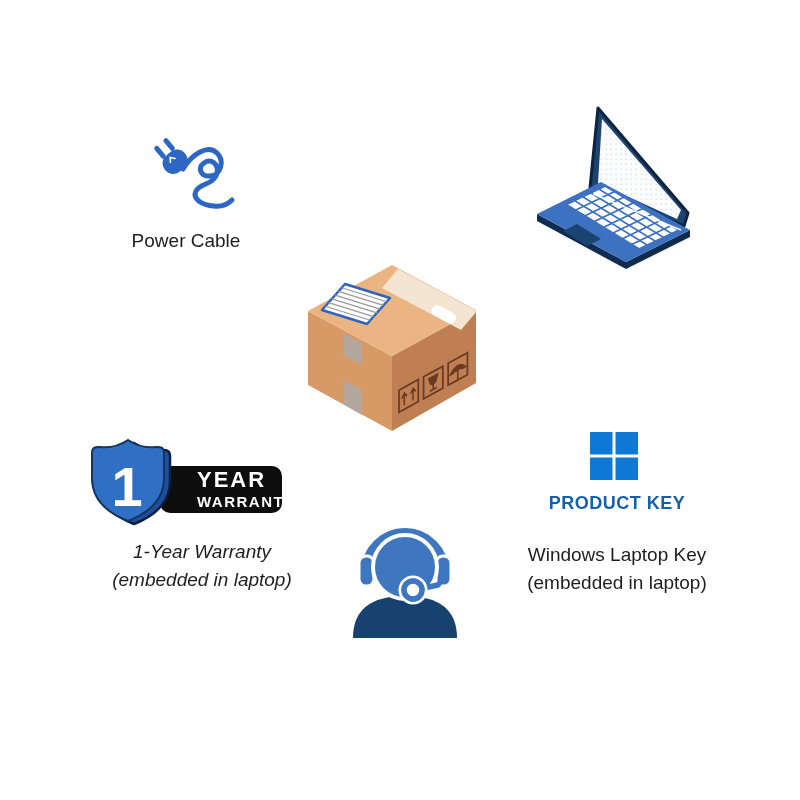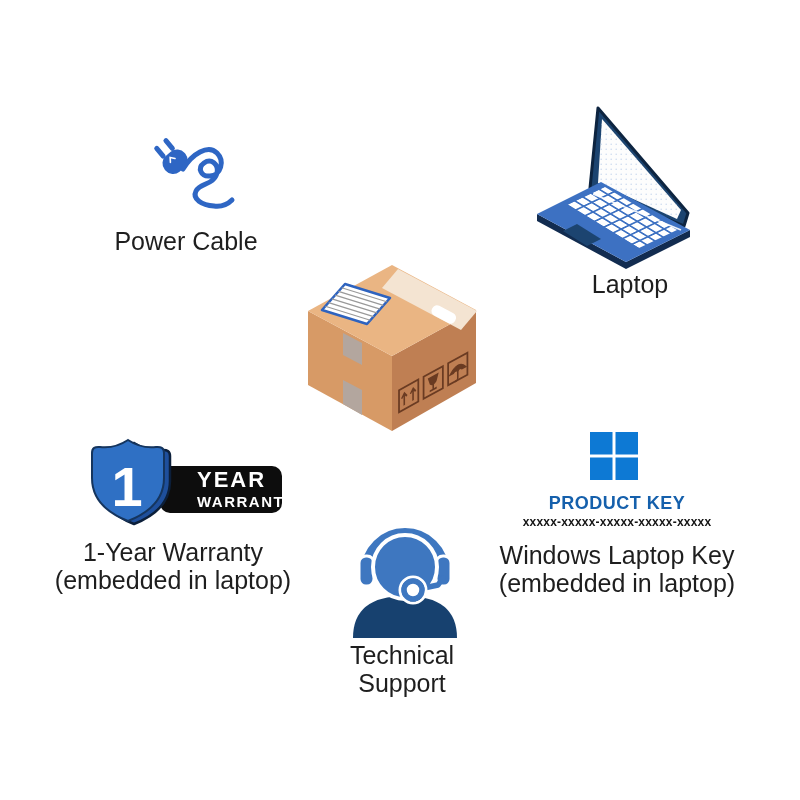--- a/index.html
+++ b/index.html
@@ -1,19 +1,19 @@
 <!DOCTYPE html>
 <html><head>
 <meta charset="utf-8">
 <style>
   html,body{margin:0;padding:0;background:#ffffff;}
   .canvas{position:relative;width:800px;height:800px;background:#ffffff;overflow:hidden;
           font-family:"Liberation Sans","DejaVu Sans",sans-serif;color:#1e1e1e;}
   .abs{position:absolute;}
-  .caption{position:absolute;text-align:center;font-size:25px;line-height:28px;color:#1e1e1e;}
+  .caption{position:absolute;text-align:center;font-size:19px;line-height:28px;color:#1e1e1e;}
   .title{position:absolute;text-align:center;font-size:25px;font-weight:bold;color:#121212;}
   .pk-heading{position:absolute;text-align:center;font-size:18px;font-weight:bold;color:#1560ac;letter-spacing:.5px;}
   .pk-mask{position:absolute;text-align:center;font-size:12px;font-weight:bold;color:#141414;letter-spacing:.2px;}
   svg{display:block;}
 </style>
 </head>
 <body>
 
 <div class="canvas">
 
@@ -51,21 +51,20 @@
 
     <path d="M2 116 L2 123 L91 171 L155 139 L155 132 L91 164 Z" fill="#122c50"></path>
 
     <polygon points="2,116 66,84 155,132 91,164" fill="#3d71c2"></polygon>
     <path d="M58 96 L146 132" stroke="#ffffff" stroke-width="1.5" opacity="0.9"></path>
 
     <polygon points="70,89 142,132 104,150 32,107" fill="url(#keys)"></polygon>
 
     <polygon points="42,126 66,141 52,148 28,133" fill="#1c4470"></polygon>
   </svg>
-  <div class="caption" style="left:530px;top:270px;width:200px;">Laptop</div>
 
   <svg class="abs" style="left:300px;top:258px;" width="190" height="180" viewBox="0 0 190 180">
 
     <polygon points="8,53 92,98 92,173 8,127" fill="#d79a66"></polygon>
     <polygon points="176,52 92,98 92,173 176,125" fill="#bf7f53"></polygon>
     <polygon points="92,7 176,52 92,98 8,53" fill="#eab583"></polygon>
 
     <polygon points="98,11 177,53 161,72 82,30" fill="#f4e4d2"></polygon>
     <rect x="131" y="51" width="26" height="11" rx="5" fill="#ffffff" transform="rotate(28 144 56)"></rect>
 
@@ -94,46 +93,41 @@
   </svg>
 
   <svg class="abs" style="left:84px;top:434px;" width="205" height="92" viewBox="0 0 205 92">
     <rect x="76" y="32" width="122" height="47" rx="10" fill="#0d0d0d"></rect>
     <text x="113" y="53" font-size="22" font-weight="bold" fill="#ffffff" letter-spacing="2">YEAR</text>
     <text x="113" y="72.5" font-size="15" font-weight="bold" fill="#ffffff" letter-spacing="1.5">WARRANTY</text>
     <path d="M44 6 C53 12 63 14 72 13 C77 12.5 80 14 80 19 L80 44 C80 64 67 78 44 87 C21 78 8 64 8 44 L8 19 C8 14 11 12.5 16 13 C25 14 35 12 44 6 Z" transform="translate(6,3)" fill="#1e4f9c" stroke="#0c1f3a" stroke-width="2.5"></path>
     <path d="M44 6 C53 12 63 14 72 13 C77 12.5 80 14 80 19 L80 44 C80 64 67 78 44 87 C21 78 8 64 8 44 L8 19 C8 14 11 12.5 16 13 C25 14 35 12 44 6 Z" fill="#2f70c4" stroke="#15355e" stroke-width="2"></path>
     <text x="43" y="72" font-size="56" font-weight="bold" fill="#ffffff" text-anchor="middle">1</text>
   </svg>
-  <div class="caption" style="left:23px;top:538px;width:300px;">
+  <div class="caption" style="left:52px;top:538px;width:300px;font-style:italic;">
     <span style="display:block">1-Year Warranty</span>
     <span style="display:block">(embedded in laptop)</span>
   </div>
 
   <svg class="abs" style="left:590px;top:432px;" width="48" height="48" viewBox="0 0 48 48">
     <rect x="0" y="0" width="22.5" height="22.5" fill="#0d79d4"></rect>
     <rect x="25.5" y="0" width="22.5" height="22.5" fill="#0d79d4"></rect>
     <rect x="0" y="25.5" width="22.5" height="22.5" fill="#0d79d4"></rect>
     <rect x="25.5" y="25.5" width="22.5" height="22.5" fill="#0d79d4"></rect>
   </svg>
   <div class="pk-heading" style="left:467px;top:493px;width:300px;">PRODUCT KEY</div>
-  <div class="pk-mask" style="left:467px;top:515px;width:300px;">xxxxx-xxxxx-xxxxx-xxxxx-xxxxx</div>
   <div class="caption" style="left:467px;top:541px;width:300px;">
     <span style="display:block">Windows Laptop Key</span>
     <span style="display:block">(embedded in laptop)</span>
   </div>
 
   <svg class="abs" style="left:345px;top:512px;" width="120" height="128" viewBox="0 0 120 128">
     <path d="M8 126 Q8 84 60 84 Q112 84 112 126 Z" fill="#17416f"></path>
     <path d="M21 60 A39 39 0 1 1 99 60" stroke="#3e77c0" stroke-width="10" fill="none" stroke-linecap="round"></path>
     <rect x="14" y="44" width="15" height="30" rx="7" fill="#3e77c0" stroke="#ffffff" stroke-width="3"></rect>
     <rect x="91" y="44" width="15" height="30" rx="7" fill="#3e77c0" stroke="#ffffff" stroke-width="3"></rect>
     <circle cx="60" cy="55" r="32" fill="#3e77c0" stroke="#ffffff" stroke-width="4"></circle>
     <path d="M74 77 L93 73 L98 66" stroke="#3e77c0" stroke-width="5.5" fill="none" stroke-linecap="round" stroke-linejoin="round"></path>
     <circle cx="68" cy="78" r="13" fill="none" stroke="#ffffff" stroke-width="3"></circle>
     <circle cx="68" cy="78" r="9" fill="#ffffff" stroke="#3e77c0" stroke-width="5.5"></circle>
   </svg>
-  <div class="caption" style="left:302px;top:641px;width:200px;">
-    <span style="display:block">Technical</span>
-    <span style="display:block">Support</span>
-  </div>
 
 </div>
 
 </body></html>

